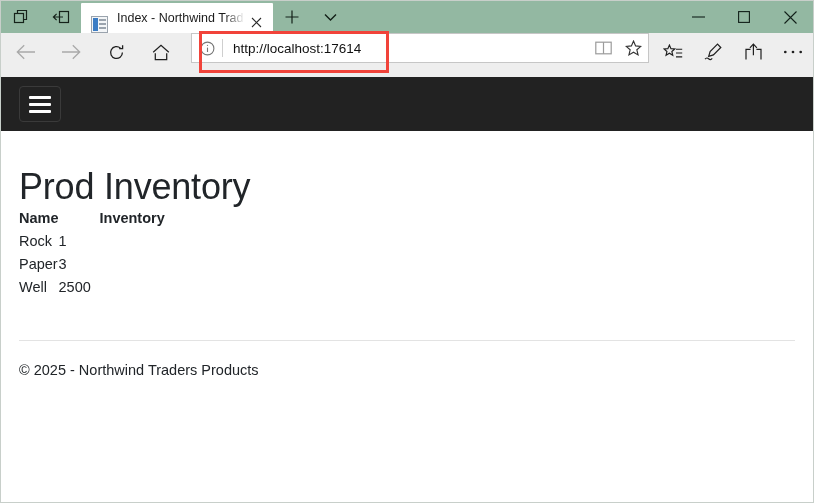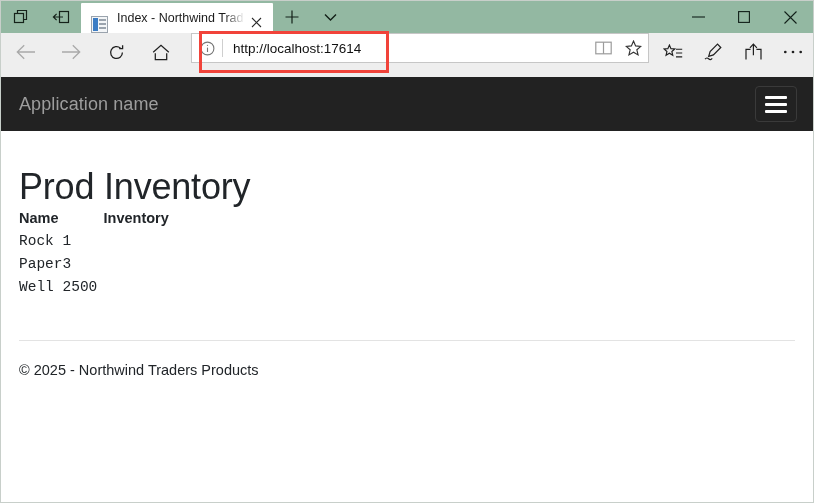--- a/index.html
+++ b/index.html
@@ -282,21 +282,20 @@
     text-align: left;
     font-weight: bold;
     padding: 0;
     line-height: 23px;
     color: #212529;
   }
   #inventory-table td {
     padding: 0;
     line-height: 23px;
     white-space: nowrap;
-    font-family: Liberation Mono, monospace;
   }
   #inventory-table th.col-qty { padding-left: 41px; }
   #inventory-table td.col-qty { padding-left: 0; }
 
   #footer-rule {
     border: 0;
     border-top: 1px solid #e3e3e3;
     margin: 41px 0 0 0;
   }
   #footer-text {
@@ -452,21 +451,20 @@
         <circle cx="17.7" cy="3" r="1.35"></circle>
       </svg>
     </div>
   </div>
 
   <div id="url-highlight"></div>
 
   <div id="page">
 
     <div id="app-navbar">
-      <span id="app-name">Application name</span>
       <span id="hamburger-btn">
         <span class="ham-bar"></span>
         <span class="ham-bar"></span>
         <span class="ham-bar"></span>
       </span>
     </div>
 
     <div id="content">
       <h1 id="page-title">Prod Inventory</h1>
 

